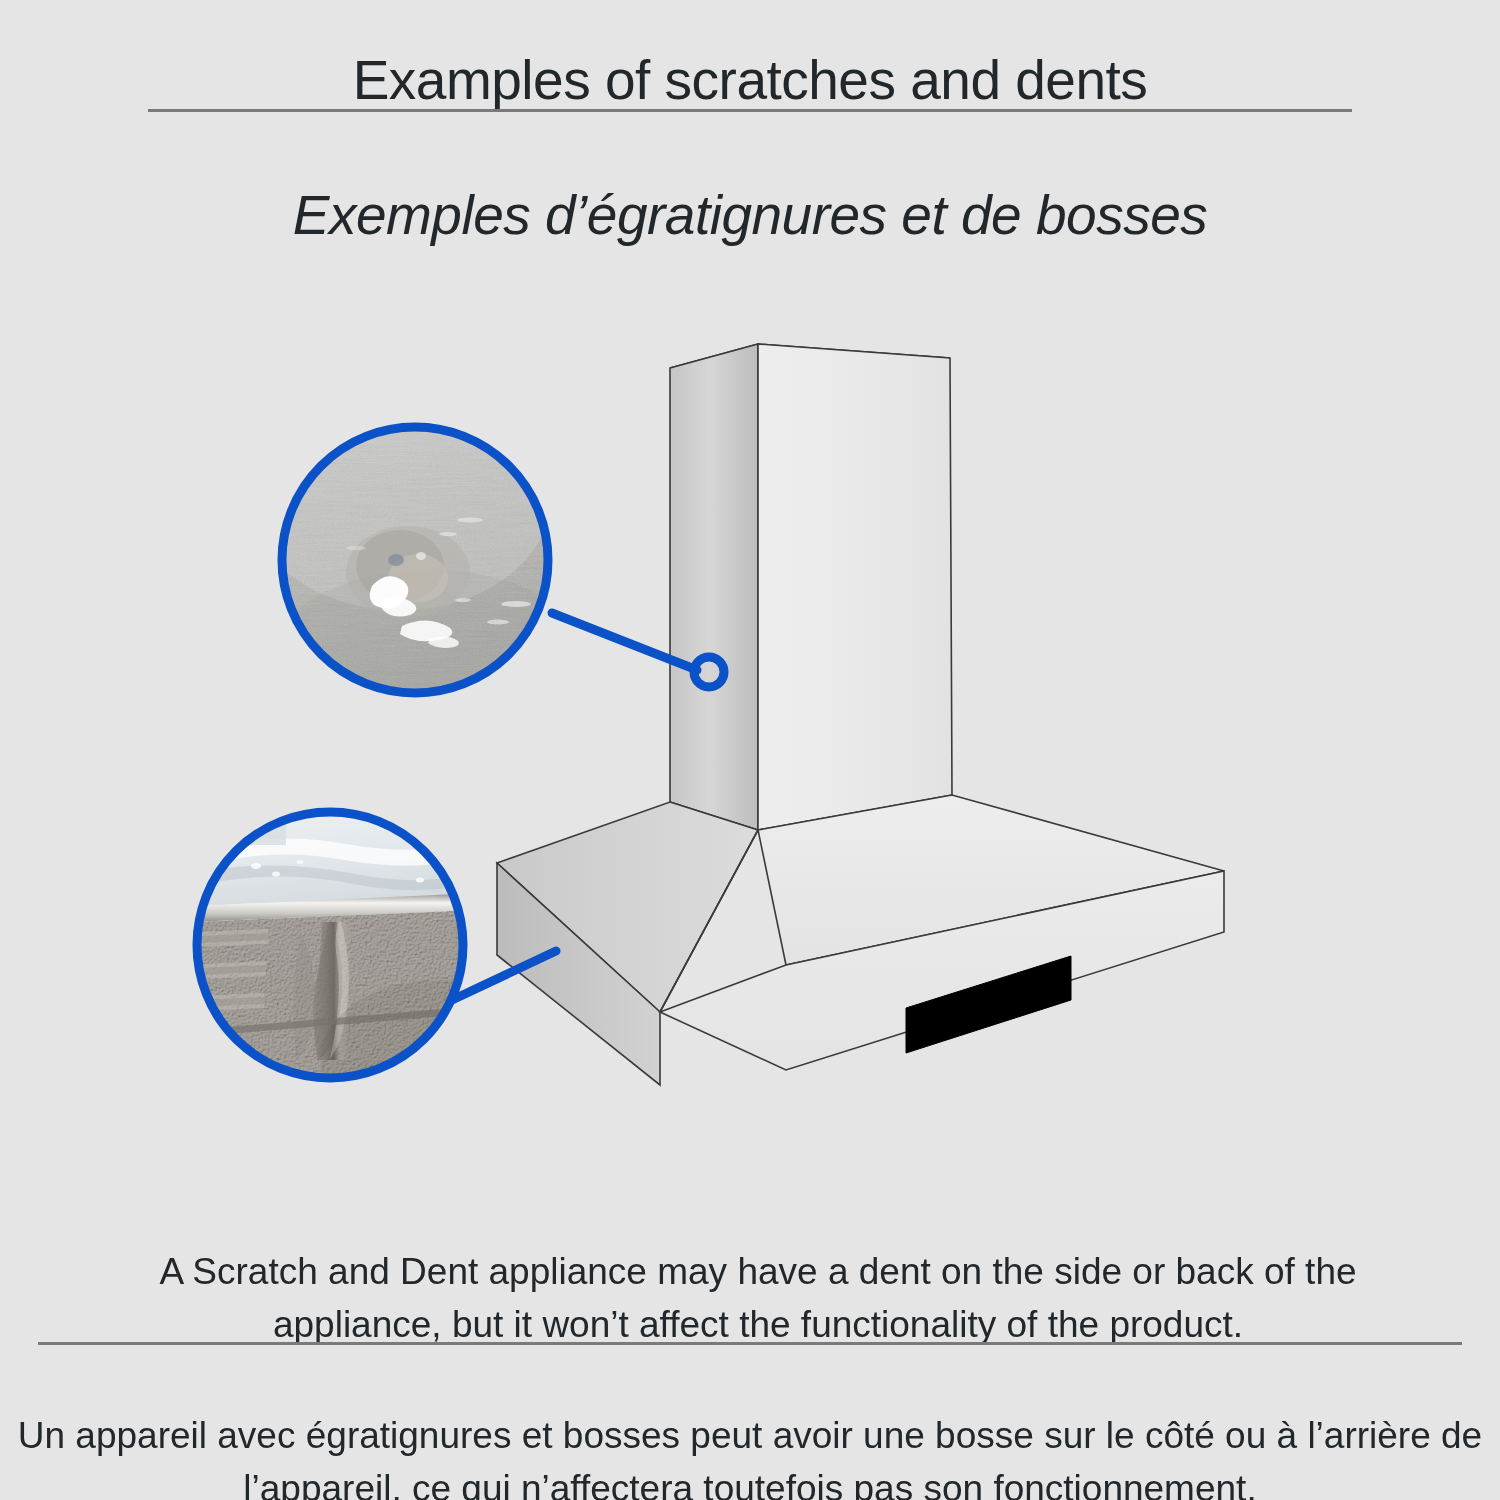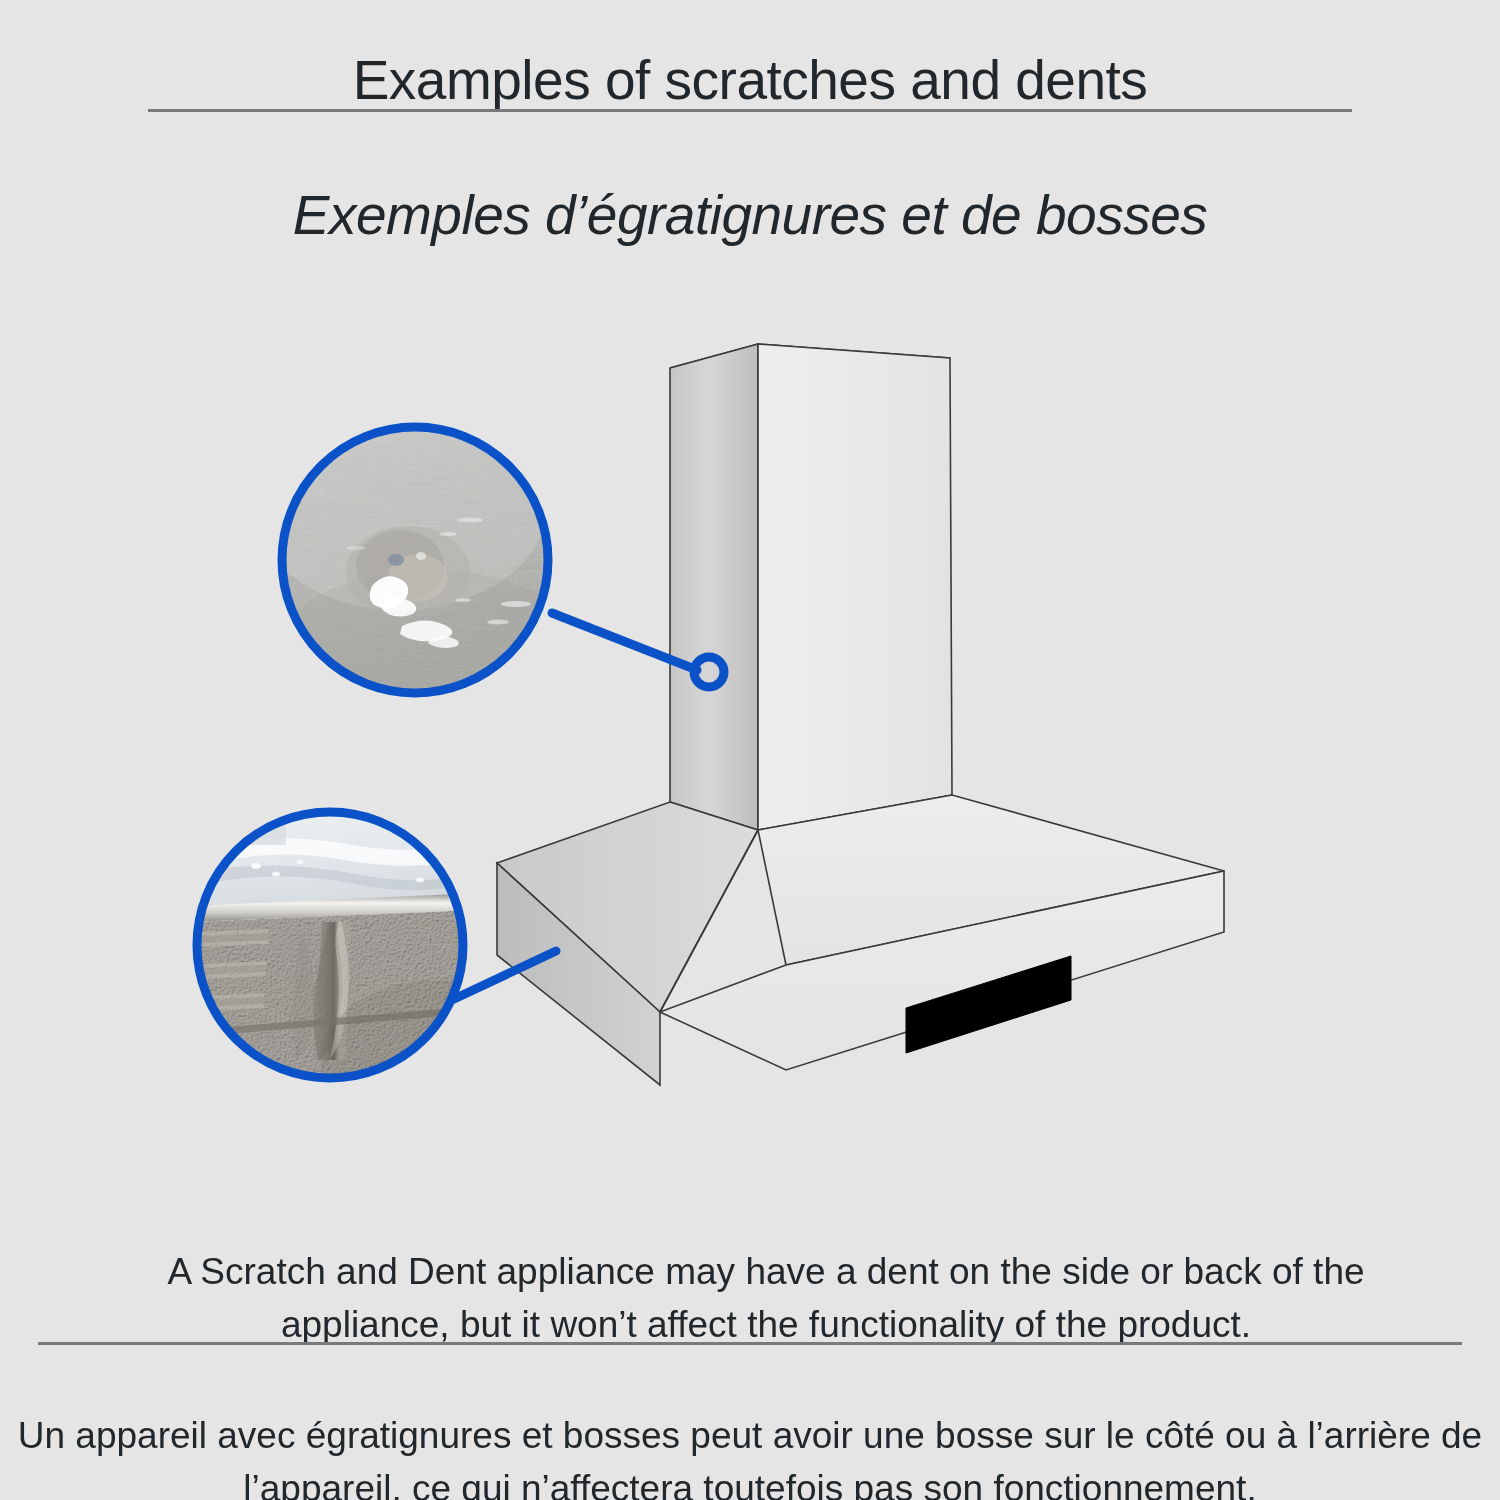--- a/index.html
+++ b/index.html
@@ -64,21 +64,21 @@
     left: 0;
     top: 250px;
     width: 1500px;
     height: 900px;
   }
   .stage svg { display: block; }
 
   
   .caption-en {
     position: absolute;
-    left: 136px;
+    left: 128px;
     top: 1208px;
     width: 1260px;
     text-align: center;
     font-size: 37px;
     line-height: 53px;
     color: #22272b;
     font-weight: 400;
   }
   .rule-bottom {
     position: absolute;

